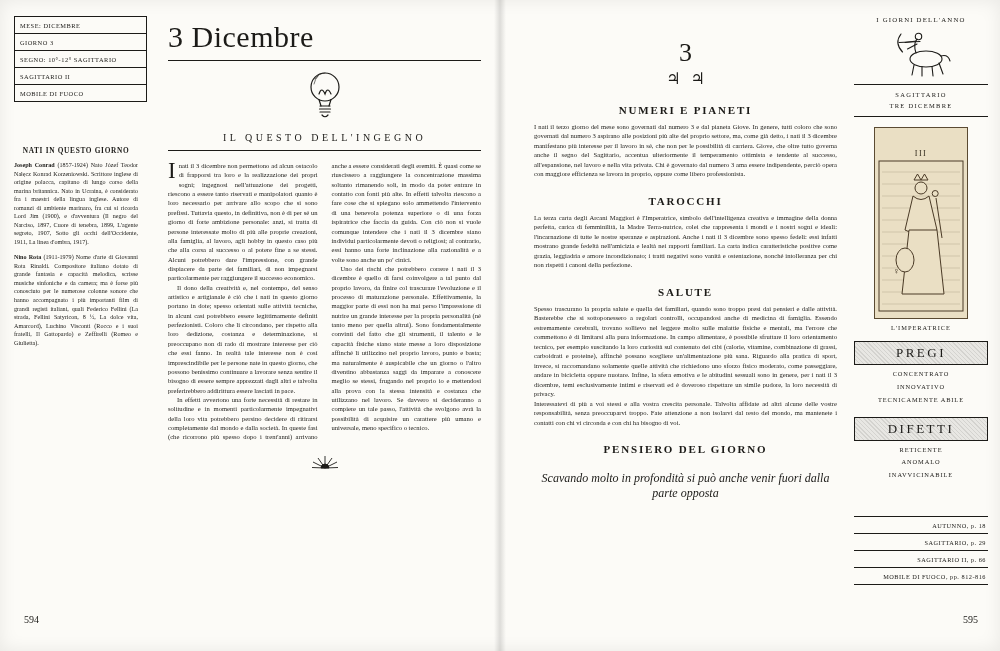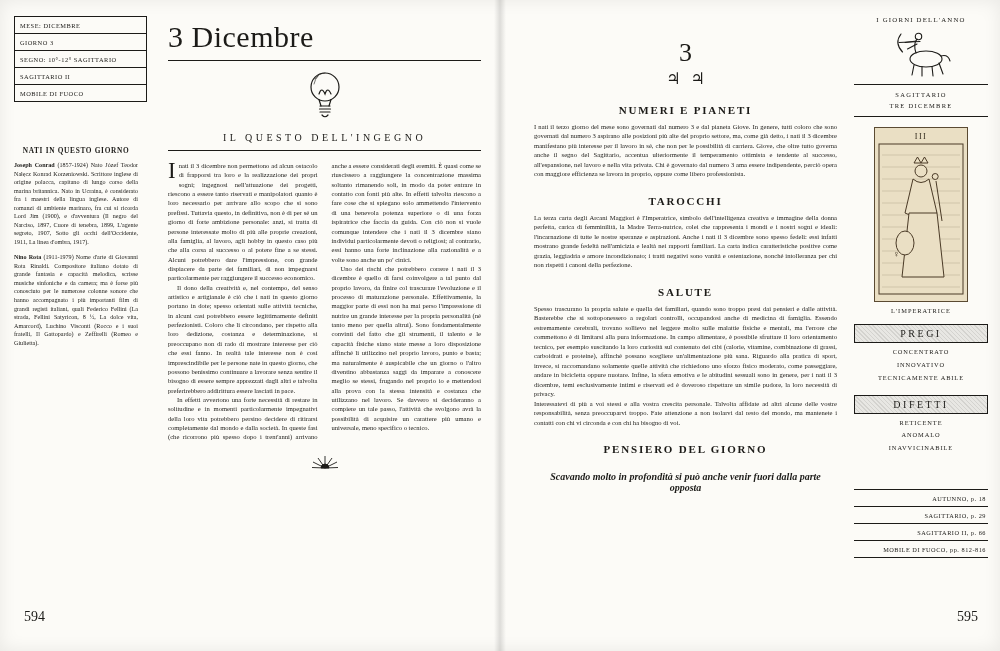--- a/index.html
+++ b/index.html
@@ -40,53 +40,53 @@
   .body-cols p { text-indent:9px; }
   .body-cols p:first-child { text-indent:0; }
   .body-cols p:first-child::first-letter {
     font-size:23px; float:left; line-height:0.8; padding:1px 3px 0 0;
   }
   .ornament-wrap { text-align:center; margin-top:12px; }
   .born-today { position:absolute; left:14px; top:146px; width:124px; }
   .bt-heading { font-size:7.3px; font-weight:bold; letter-spacing:0.7px; text-align:center; margin-bottom:6px; }
   .bt-entry { font-size:6.1px; line-height:1.4; text-align:justify; margin-bottom:7px; }
   .bt-entry b { font-weight:bold; }
-  .pageno { position:absolute; bottom:26px; font-size:14px; }
+  .pageno { position:absolute; bottom:26px; font-size:10px; }
   .pageno-left { left:24px; }
   .pageno-right { right:22px; }
   
   .main-right { position:absolute; left:534px; top:40px; width:303px; }
   .daynum { text-align:center; font-size:26px; line-height:1; }
   .glyph-row { text-align:center; margin-top:3px; font-size:16px; }
   .glyph-row span { margin:0 5px; }
   .section-heading {
     text-align:center; font-weight:bold; font-size:11px;
     letter-spacing:1.8px; margin:16px 0 6px 0;
   }
   .section:first-of-type .section-heading { margin-top:46px; }
   .section-text { font-size:6.6px; line-height:1.44; text-align:justify; }
-  .thought-quote { text-align:center; font-style:italic; font-size:10px; margin-top:16px;font-weight:bold; }
+  .thought-quote { text-align:center; font-style:italic; font-size:12px; margin-top:16px; }
   
   .sidebar-right { position:absolute; left:854px; top:16px; width:134px; }
   .series-title { text-align:center; font-size:6.8px; letter-spacing:1.2px; }
   .centaur-wrap { text-align:center; margin:6px 0 3px 0; }
   .sign-block {
     border-top:1px solid #1c1b18; border-bottom:1px solid #1c1b18;
     padding:4px 0 5px 0; text-align:center;
   }
   .sign-label, .date-label { font-size:6.5px; letter-spacing:1.3px; line-height:1.7; }
   .tarot-card {
     position:relative; width:94px; margin:10px auto 5px auto;
-    background:#eadfc4; border:1px solid #5a4a32; padding:3px 3px 2px 3px;
+    background:#eadfc4; border:1px solid #5a4a32; padding:20px 3px 2px 3px;
   }
   .tarot-numeral { text-align:center; font-size:8px; letter-spacing:1.5px; color:#2e2618; margin:1px 0 2px 0; }
   .tarot-symbol { position:absolute; left:18px; bottom:42px; font-size:9px; color:#3f3322; }
   .tarot-caption { text-align:center; font-size:6.4px; letter-spacing:1px; margin-bottom:8px; }
   .attr-label {
-    border:1px solid #1c1b18; text-align:center; font-size:10px; letter-spacing:2.5px;
+    border:1px solid #1c1b18; text-align:center; font-size:13px; letter-spacing:2.5px;
     padding:3px 0; margin-top:10px;
     background:repeating-linear-gradient(45deg,#d4d3cf 0 1px,#e8e7e3 1px 3px);
   }
   .attr-items { text-align:center; font-size:6.4px; letter-spacing:0.9px; line-height:2.0; margin-top:3px; }
   .refs { margin-top:34px; border-bottom:1px solid #1c1b18; }
   .ref-row {
     border-top:1px solid #1c1b18; padding:5px 2px 4px 2px;
     font-size:6.3px; letter-spacing:0.5px; text-align:right;
   }
 </style>

